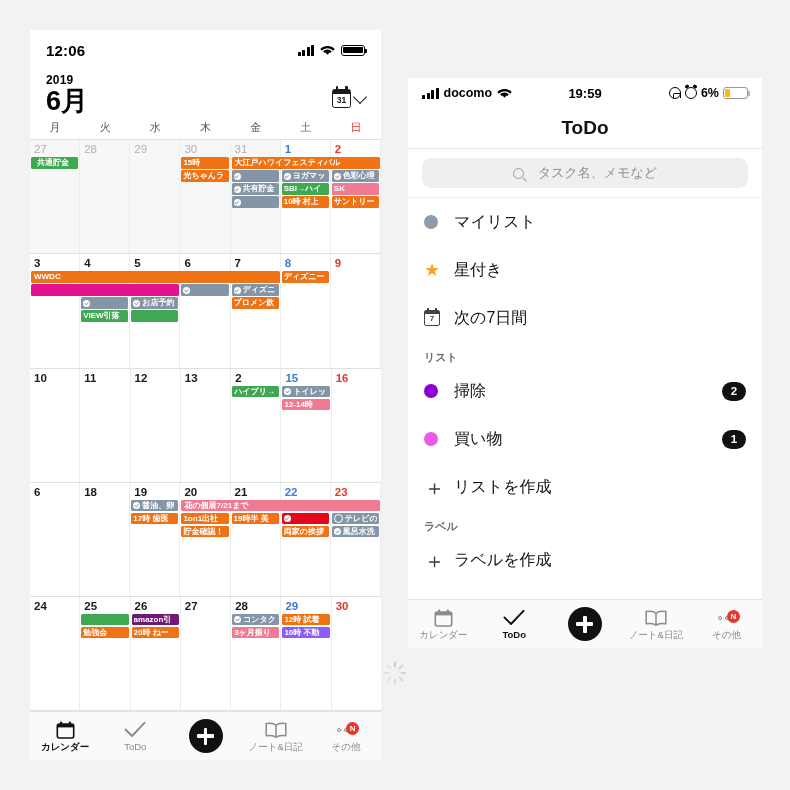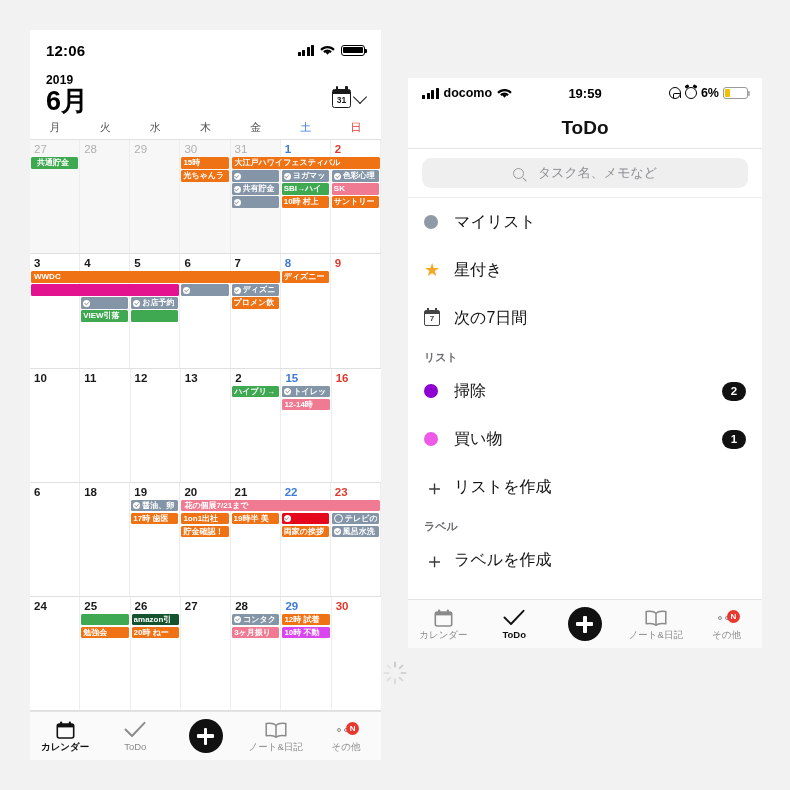--- a/index.html
+++ b/index.html
@@ -533,21 +533,21 @@
               <span class="tx"></span>
             </div>
             <div class="chip" style="background: rgb(239, 114, 21);">
               <span class="tx">勉強会</span>
             </div>
           </div>
         </div>
         <div class="daycell">
           <div class="daynum">26</div>
           <div class="chips">
-            <div class="chip" style="background: #14532d;">
+            <div class="chip" style="background: #701a75;">
               <span class="tx">amazon引</span>
             </div>
             <div class="chip" style="background: rgb(239, 114, 21);">
               <span class="tx">20時 ねー</span>
             </div>
           </div>
         </div>
         <div class="daycell">
           <div class="daynum">27</div>
           <div class="chips"></div>
@@ -563,21 +563,21 @@
               <span class="tx">3ヶ月振り</span>
             </div>
           </div>
         </div>
         <div class="daycell">
           <div class="daynum sat">29</div>
           <div class="chips">
             <div class="chip" style="background: rgb(239, 114, 21);">
               <span class="tx">12時 試着</span>
             </div>
-            <div class="chip" style="background: #d946ef;">
+            <div class="chip" style="background: #8b5cf6;">
               <span class="tx">10時 不動</span>
             </div>
           </div>
         </div>
         <div class="daycell">
           <div class="daynum sun">30</div>
           <div class="chips"></div>
         </div>
       </div>
     </div>

